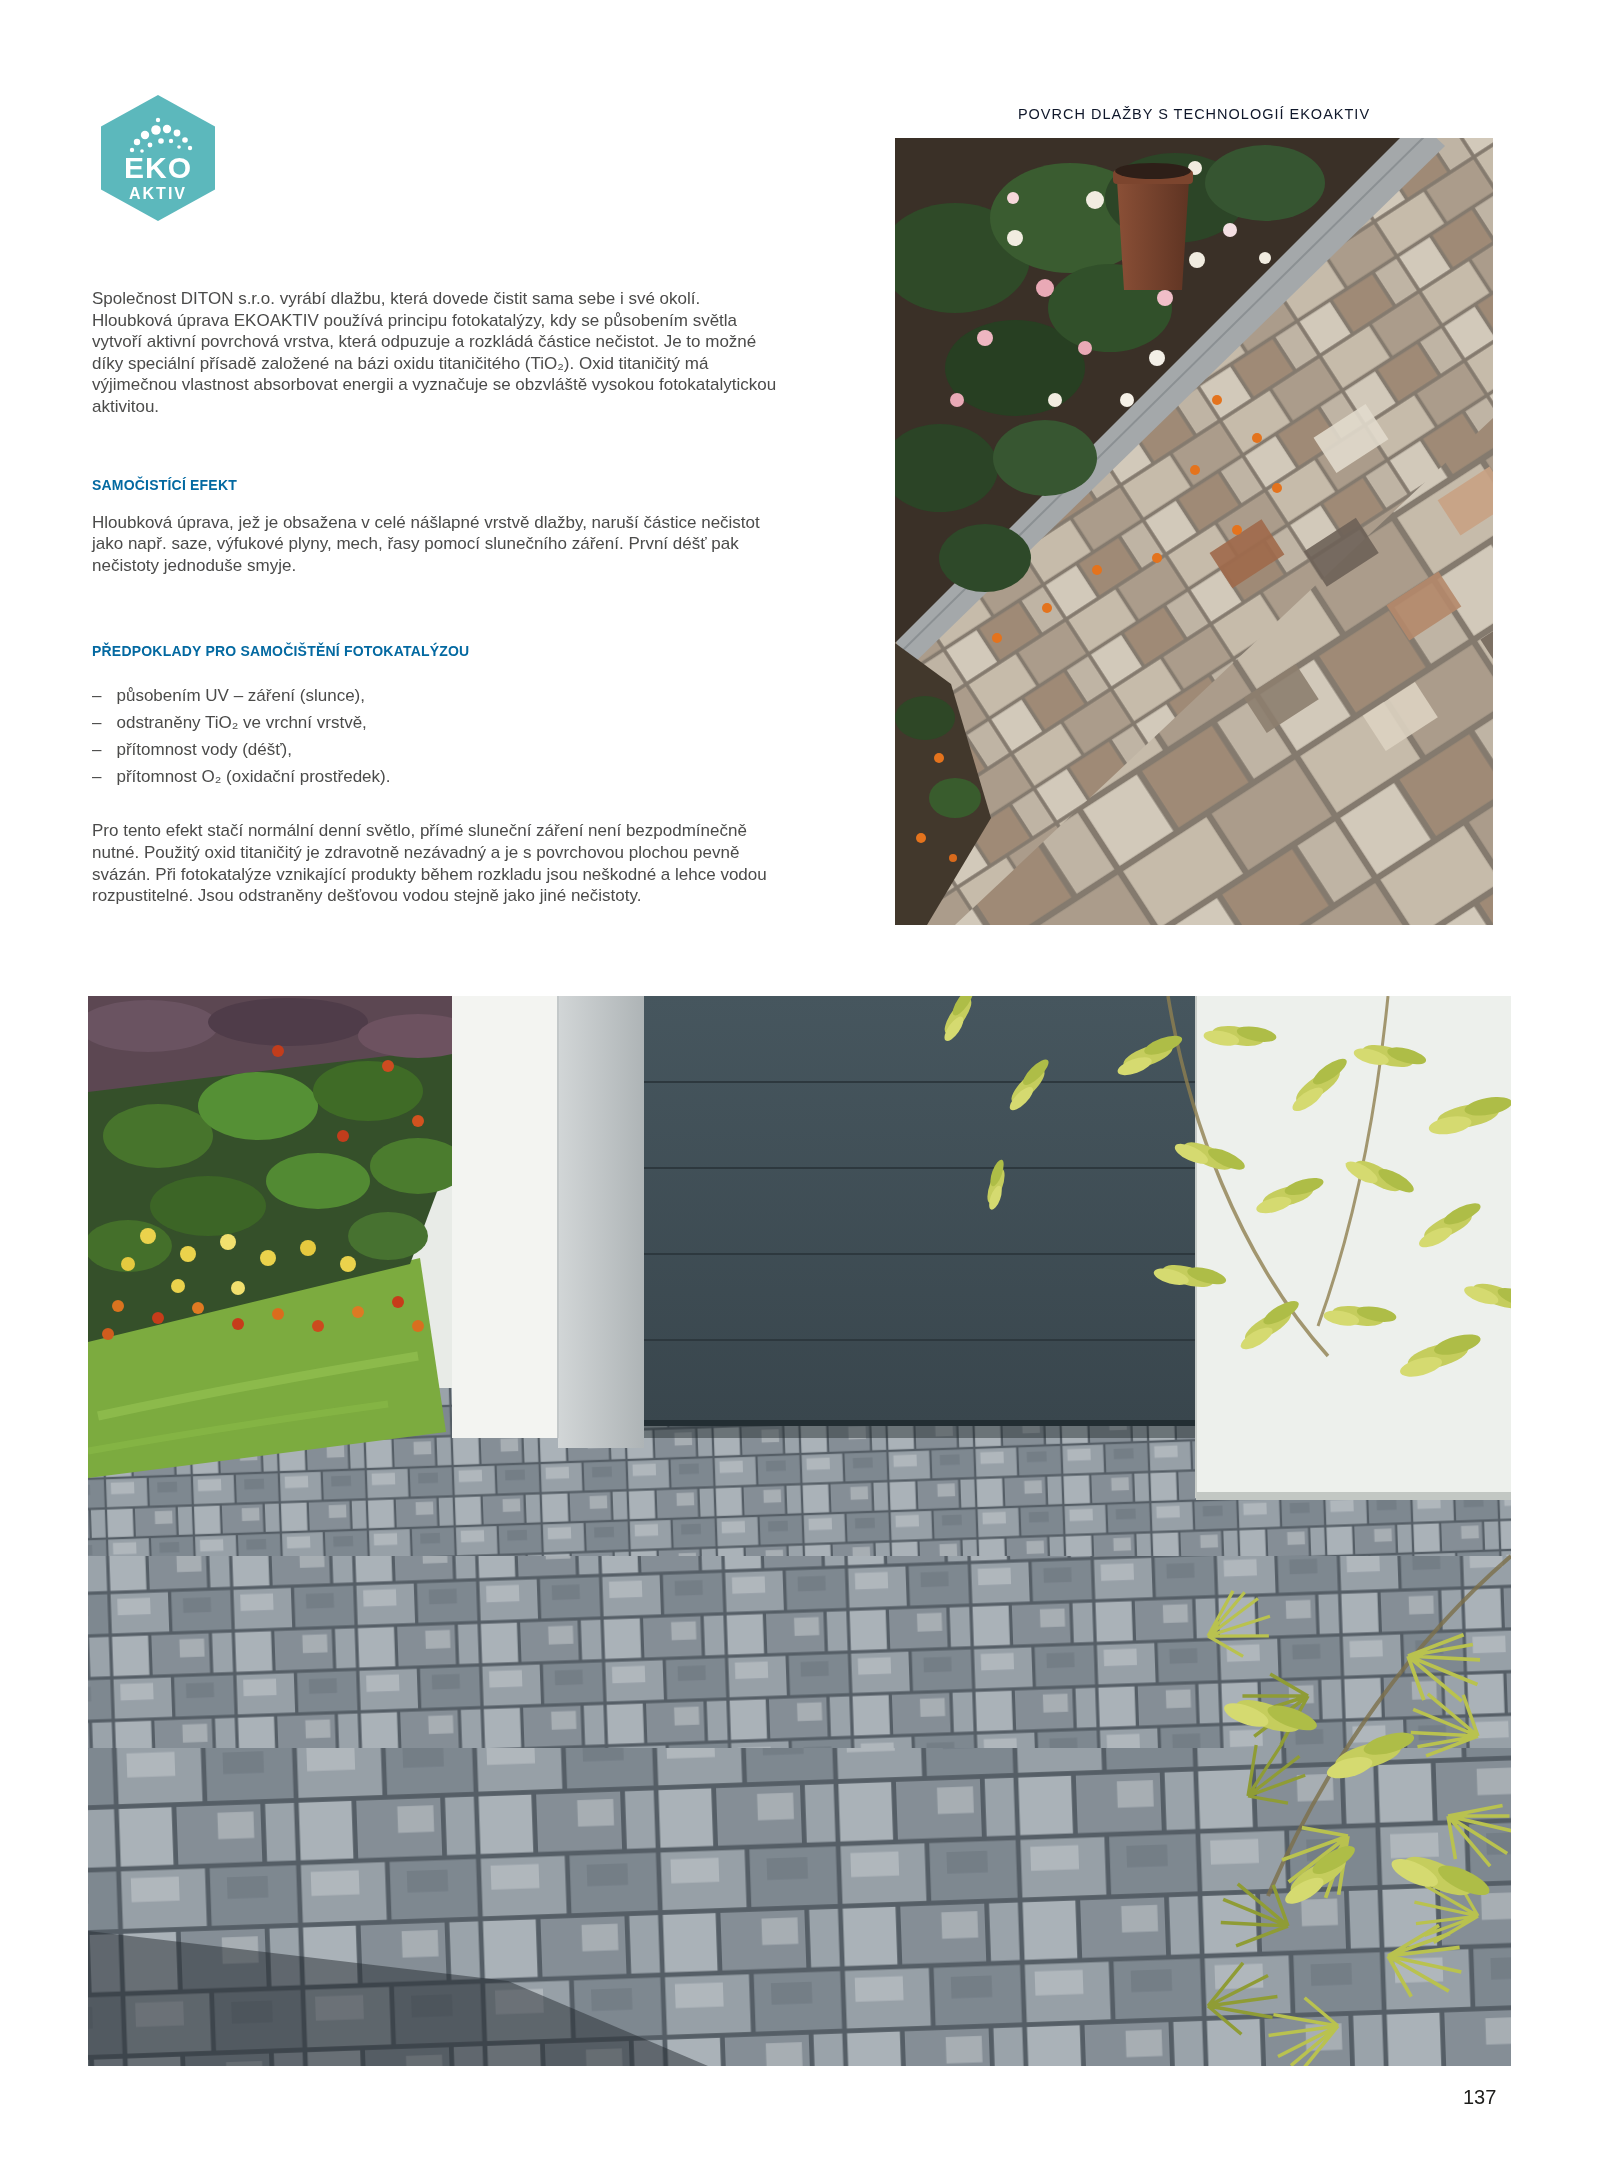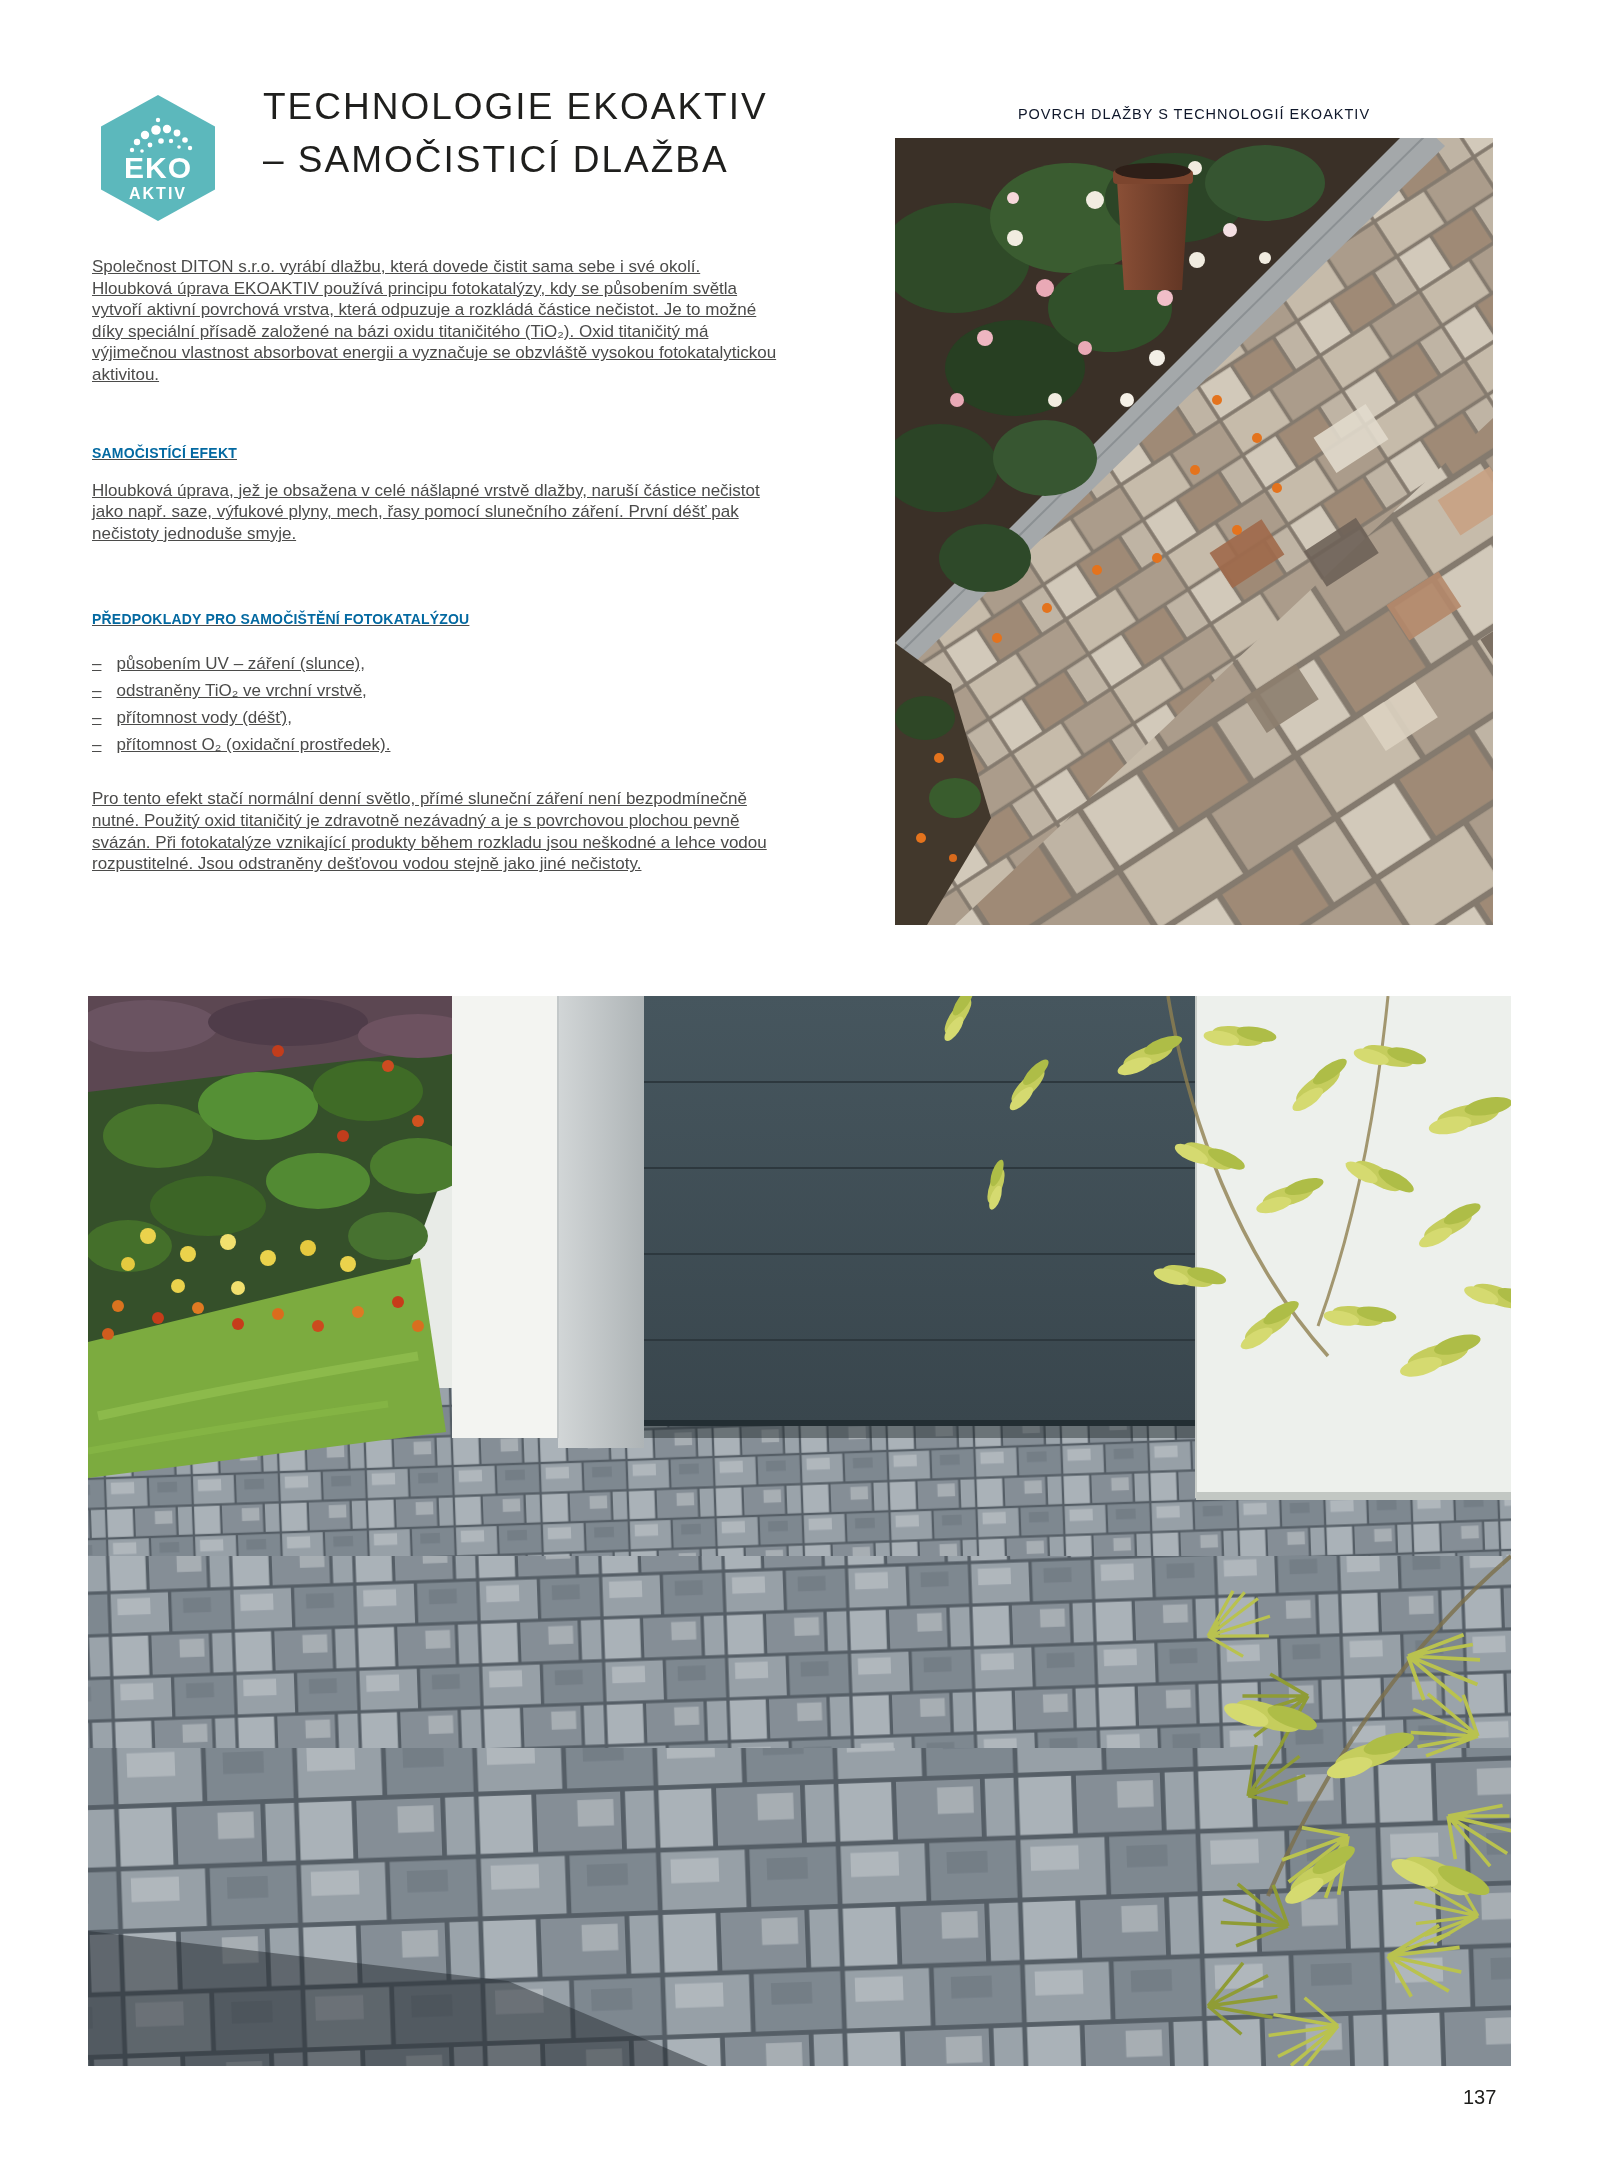--- a/index.html
+++ b/index.html
@@ -7,21 +7,21 @@
         font-family:"Liberation Sans","DejaVu Sans",sans-serif;color:#4b4b4a;}
   
   .logo{position:absolute;left:91px;top:95px;width:134px;height:126px;}
   
   .title{position:absolute;left:263px;top:80px;font-size:37px;line-height:53px;
          letter-spacing:2px;color:#1f1f1d;font-weight:400;white-space:nowrap;}
   
   .caption{position:absolute;left:895px;top:106px;width:598px;text-align:center;
            font-size:14.5px;letter-spacing:1px;color:#0f172a;}
   
-  .col{position:absolute;left:92px;top:256px;width:688px;text-decoration:underline;}
+  .col{position:absolute;left:92px;top:288px;width:688px;}
   .col p{margin:0;font-size:17px;line-height:21.6px;color:#4b4b4a;}
   .col h3{margin:0;font-size:14px;line-height:22px;color:#0369a1;font-weight:700;letter-spacing:0.2px;}
   .h-gap1{margin-top:56px!important;}
   .p-gap1{margin-top:16px!important;}
   .h-gap2{margin-top:64px!important;}
   .col ul{list-style:none;margin:20px 0 0 0;padding:0;}
   .col li{display:flex;gap:15px;font-size:17px;line-height:27px;color:#4b4b4a;}
   .col li .dash{flex:0 0 auto;}
   .p-gap2{margin-top:30px!important;}
   
@@ -53,24 +53,20 @@
         <circle cx="70" cy="46" r="2.2"></circle>
           <circle cx="41" cy="56" r="1.8"></circle>
         <circle cx="78" cy="52" r="1.8"></circle>
           <circle cx="57" cy="25" r="2.2"></circle>
       </g>
       <text x="57" y="83" text-anchor="middle" font-family="Liberation Sans, DejaVu Sans, sans-serif" font-size="30" font-weight="700" fill="#ffffff" letter-spacing="1">EKO</text>
       <text x="57" y="104" text-anchor="middle" font-family="Liberation Sans, DejaVu Sans, sans-serif" font-size="16" font-weight="700" fill="#ffffff" letter-spacing="2">AKTIV</text>
     </svg>
   </div>
 
-  <div class="title">
-    <div>TECHNOLOGIE EKOAKTIV</div>
-    <div>– SAMOČISTICÍ DLAŽBA</div>
-  </div>
 
   <div class="caption">POVRCH DLAŽBY S TECHNOLOGIÍ EKOAKTIV</div>
 
   <div class="photo-top">
     <svg viewBox="0 0 598 787" preserveAspectRatio="none">
       <defs>
         <g id="tpTiles">
           <rect width="132" height="92" fill="#847a6e"></rect>
           <rect x="2" y="2" width="62" height="42" fill="#c6bbaa"></rect>
           <rect x="68" y="2" width="62" height="42" fill="#ab9c8b"></rect>

